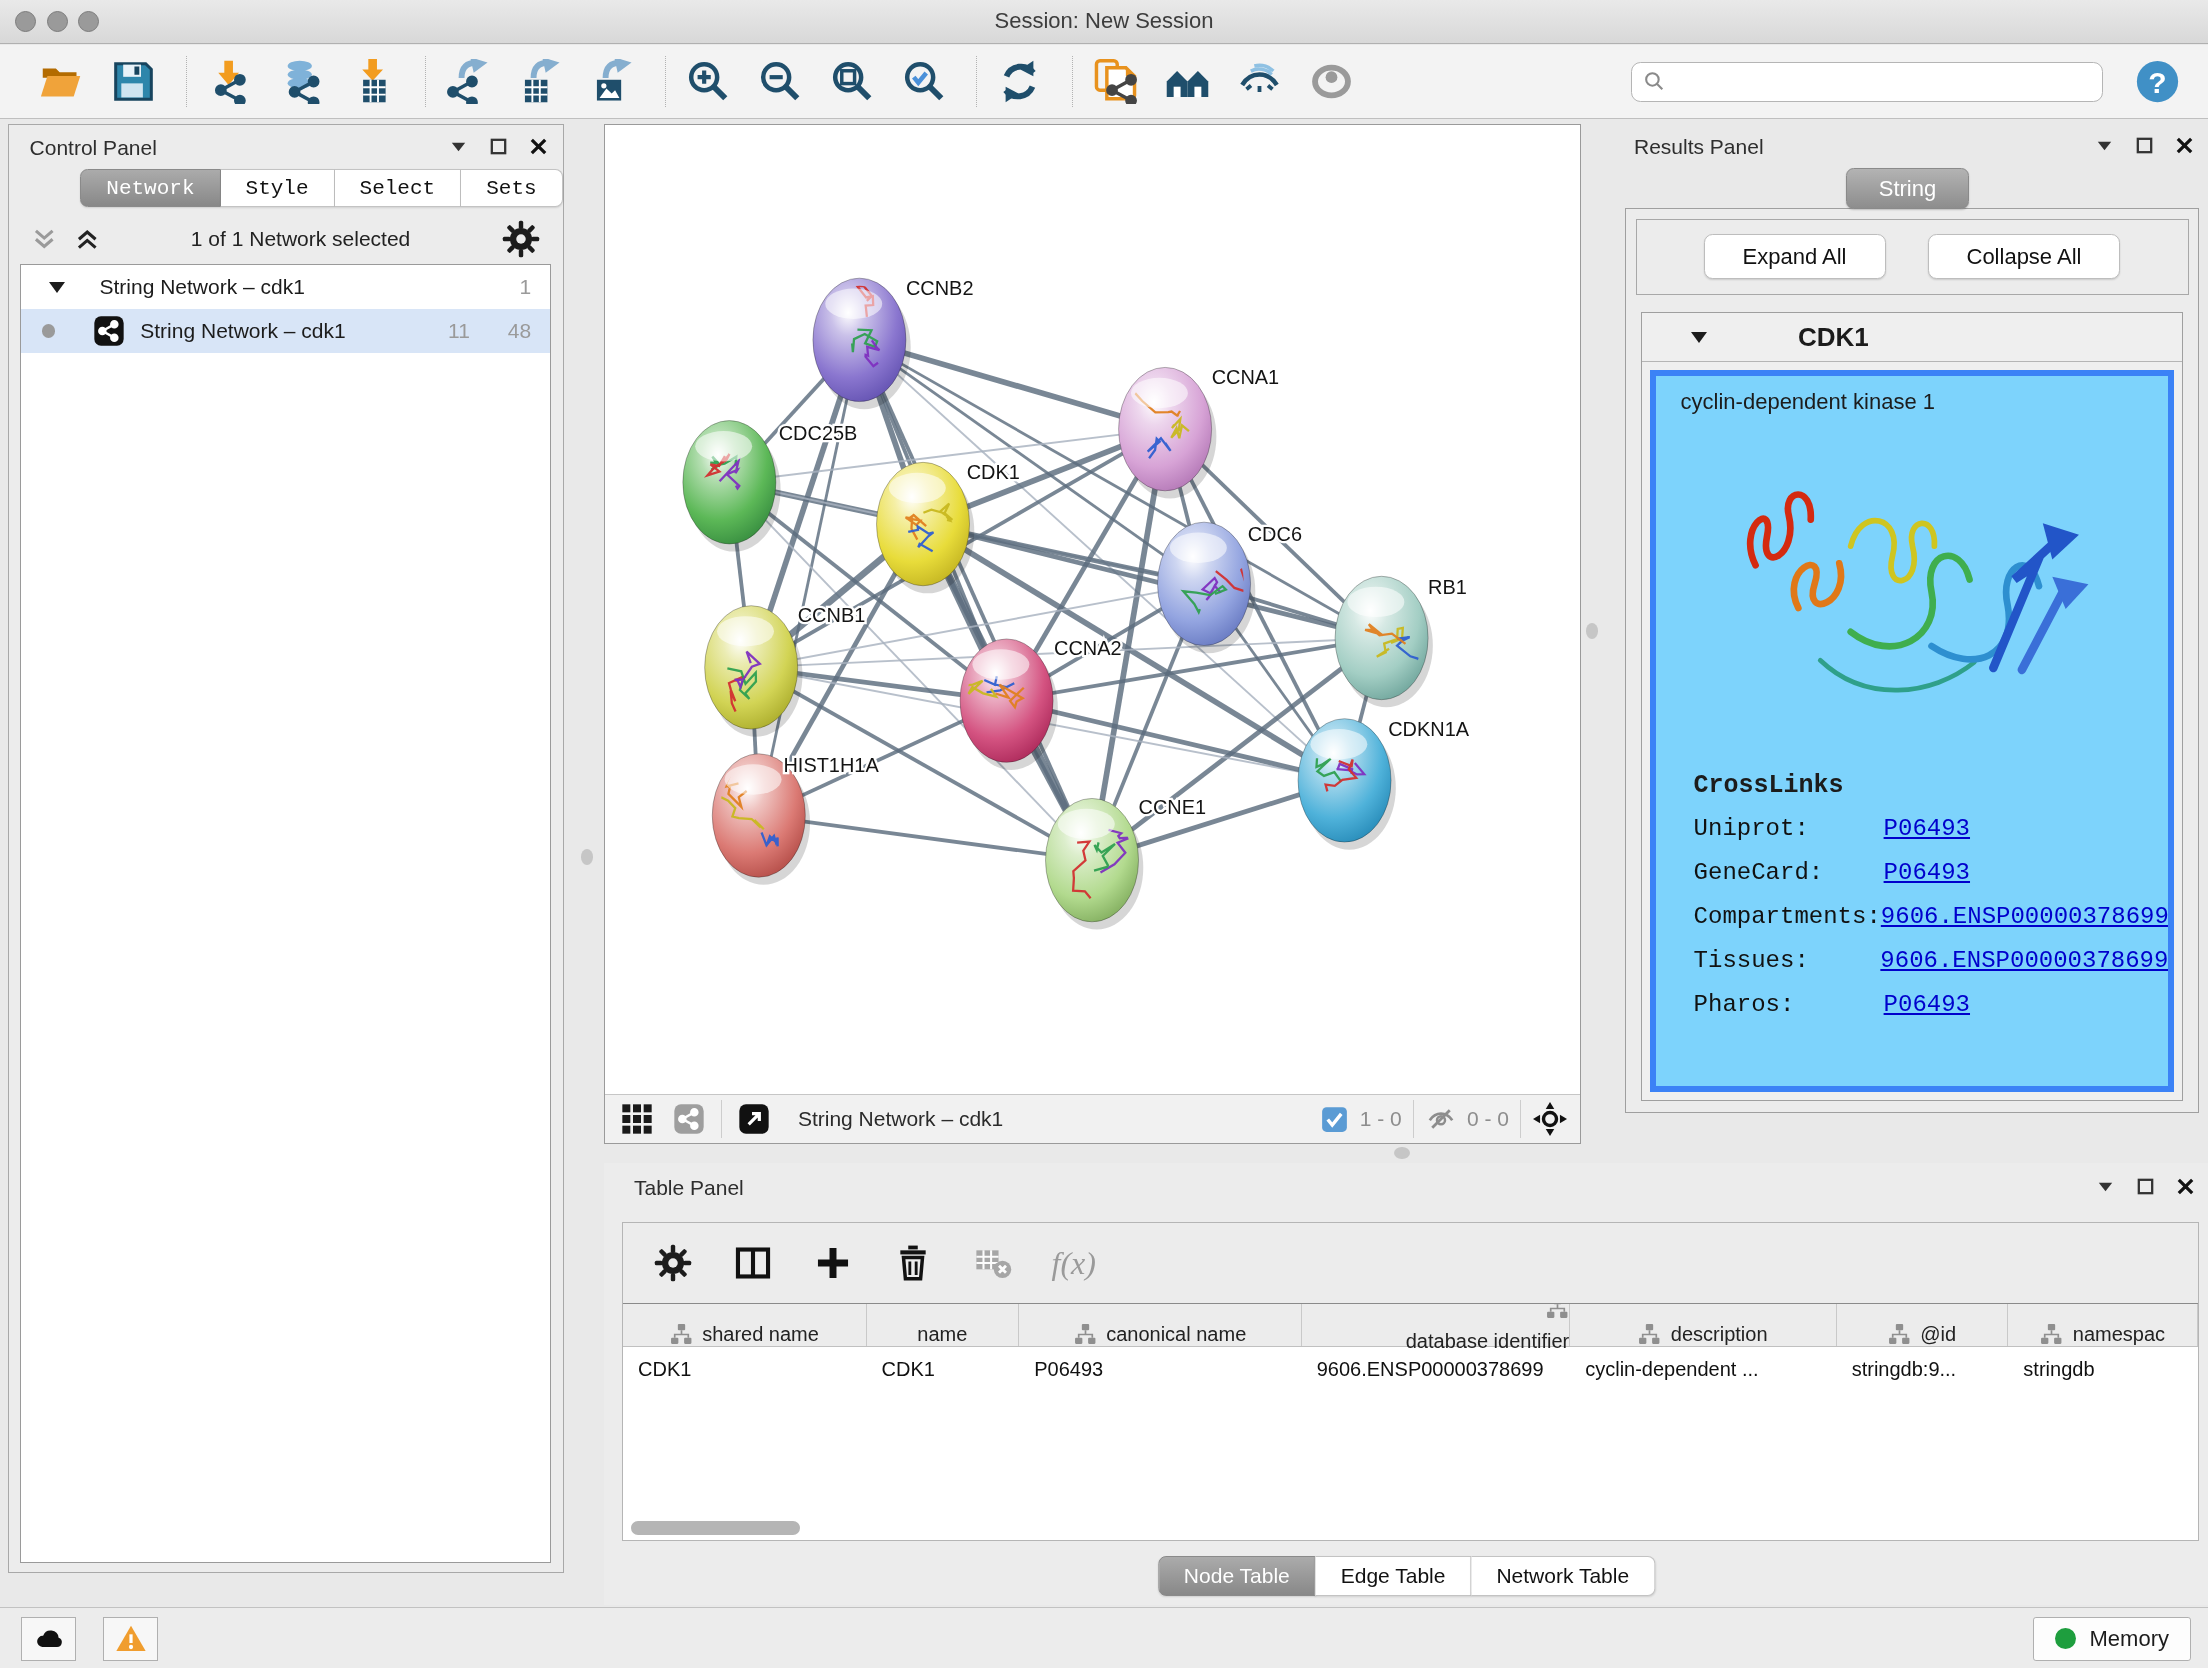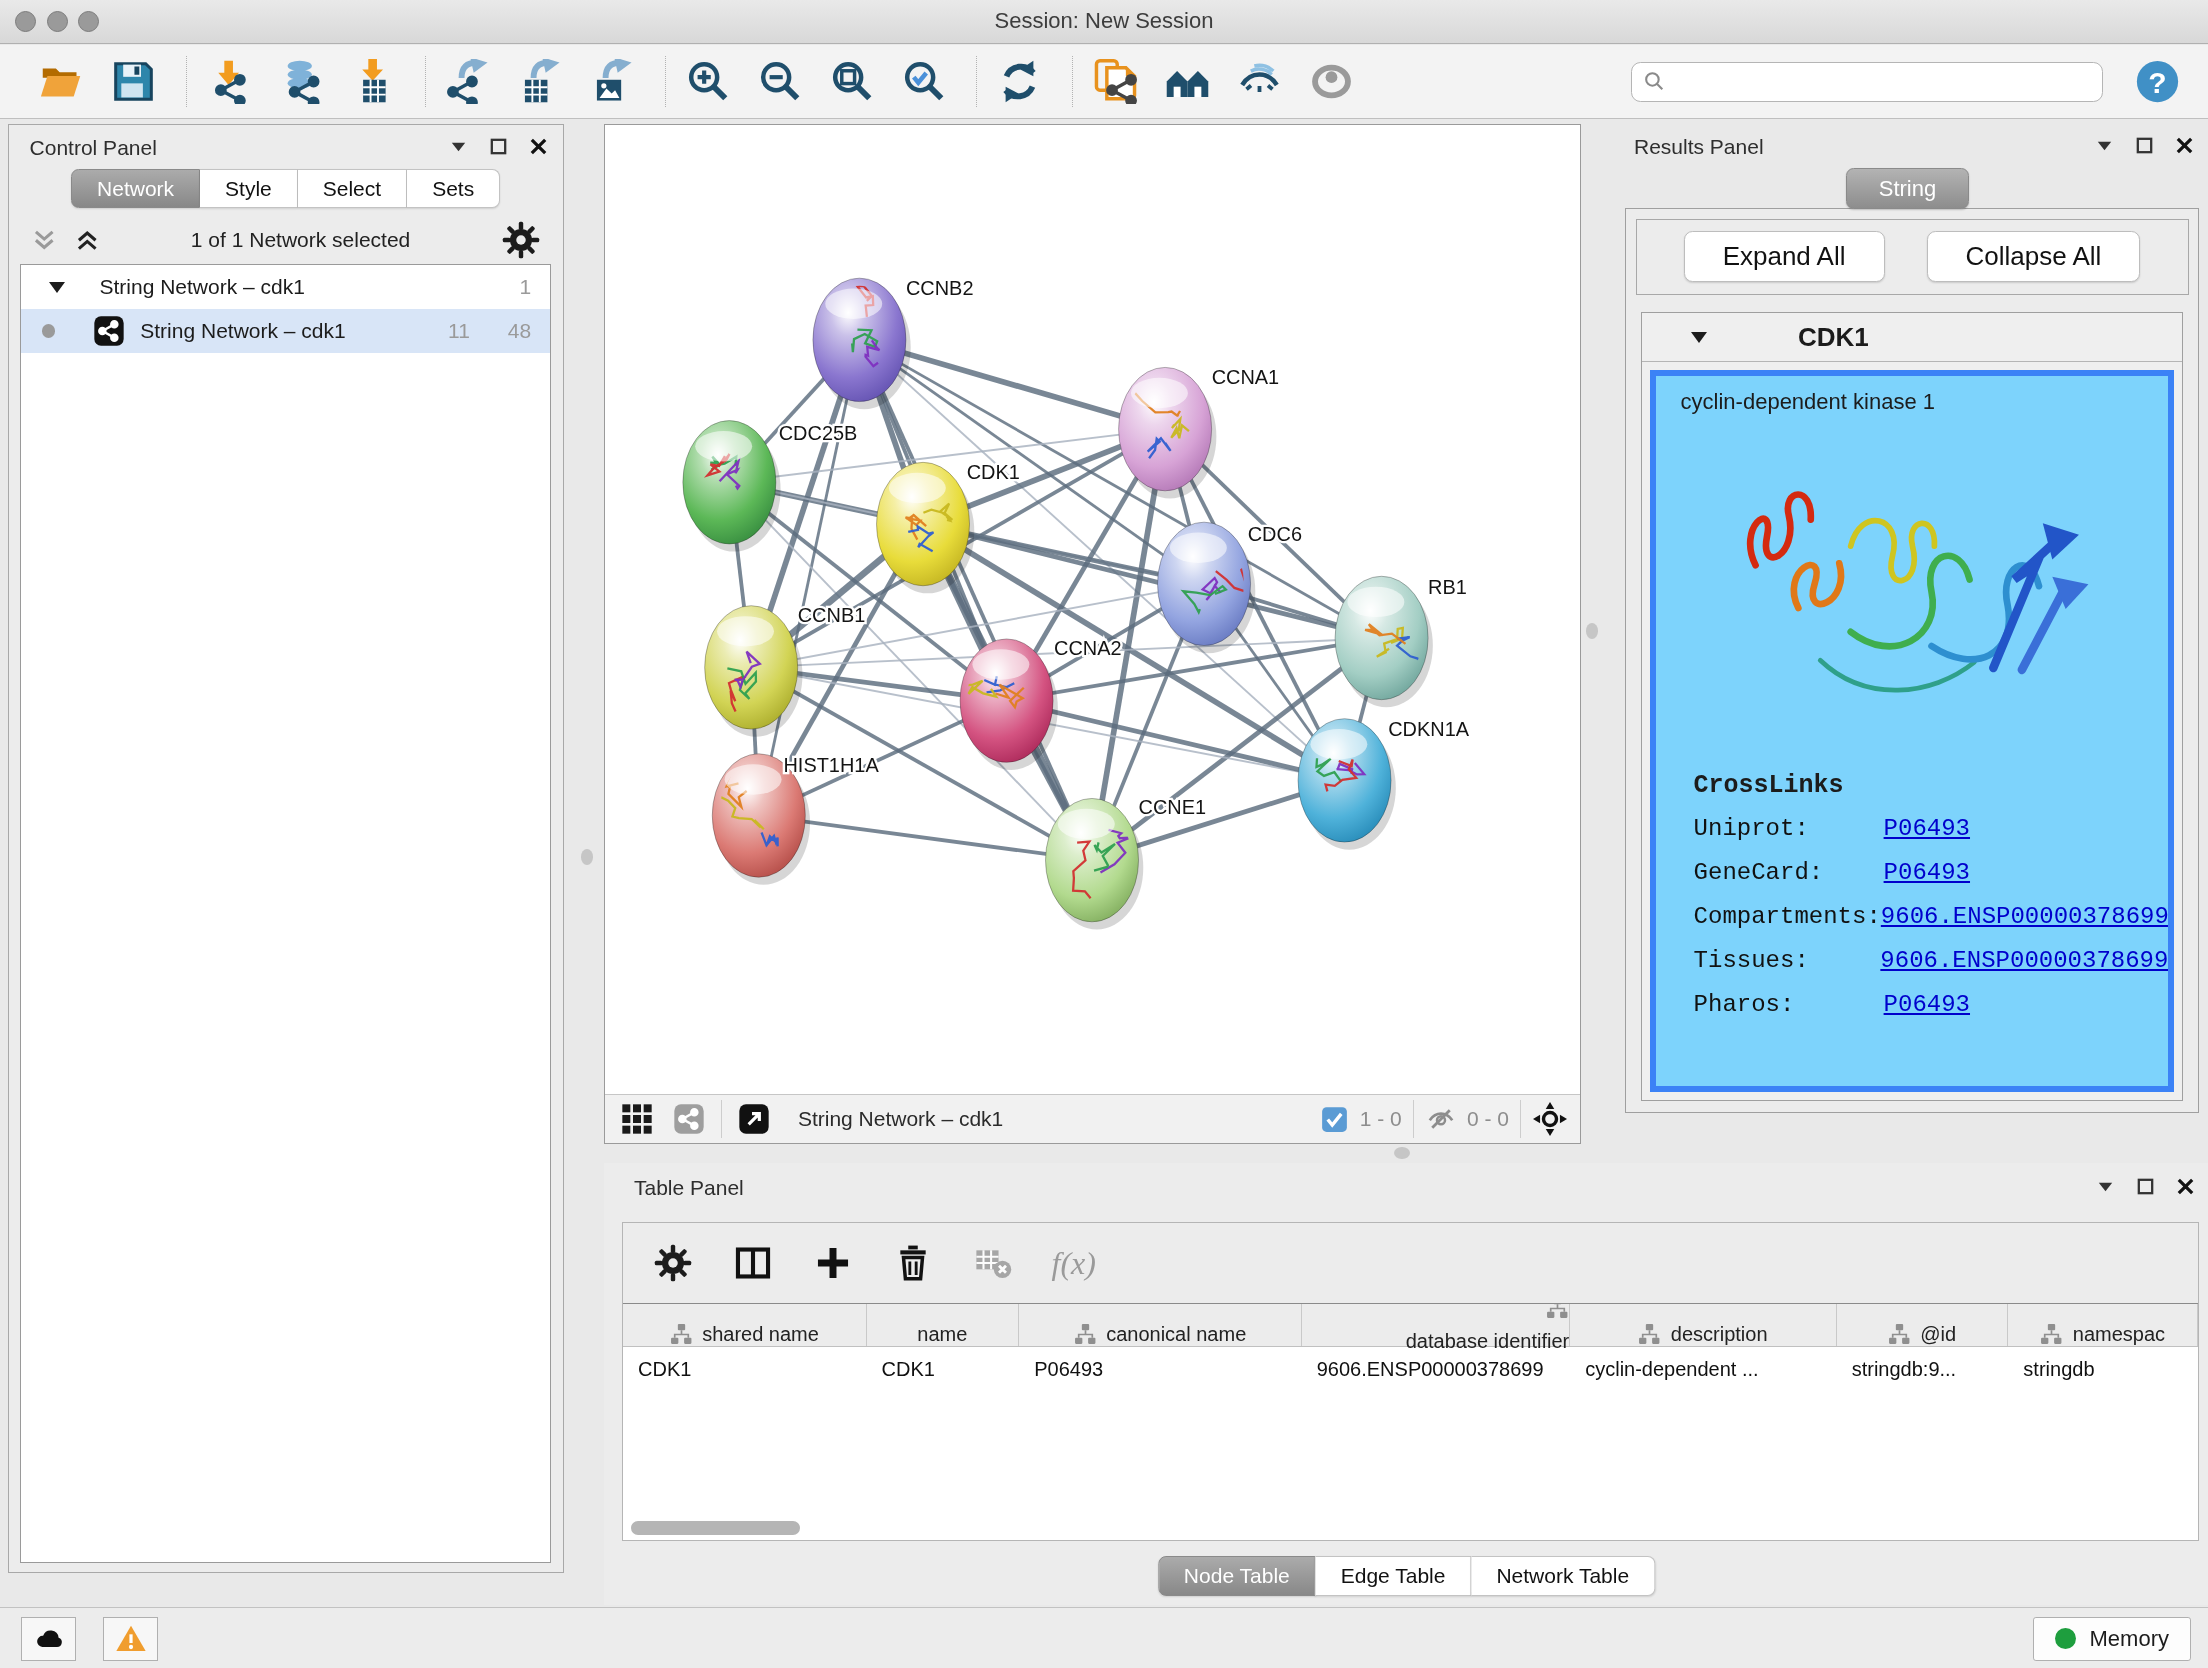--- a/index.html
+++ b/index.html
@@ -32,21 +32,21 @@
   .seg { display:flex; }
   .seg .tab { padding:6.7px 25px; background:#fff; border:1px solid #c3c3c3; border-left:none; font-size:21px; color:#111; border-radius:0; cursor:pointer; box-shadow:0 1px 1.9px rgba(0,0,0,.12); }
   .seg .tab:first-child { border-left:1px solid #c3c3c3; border-radius:7.6px 0 0 7.6px; }
   .seg .tab:last-child { border-radius:0 7.6px 7.6px 0; }
   .seg .tab.selected { background:linear-gradient(#ababab,#888); color:#fff; border-color:#8a8a8a; }
 
   
   .control-panel { left:7.6px; top:124px; width:556px; height:1449px; background:#ececec; border:1px solid #a8a8a8; }
   .cp-header { position:relative; height:44px; padding:11.4px 0 0 21px; }
   .cp-header .panel-controls { position:absolute; right:13.3px; top:11.4px; }
-  .cp-tabs { display:flex; justify-content:center; }
+  .cp-tabs { display:flex; justify-content:flex-end;font-family:Liberation Mono, monospace; }
   .cp-toolbar { height:48px; display:flex; align-items:center; padding:0 21px; margin-top:7.6px; }
   .cp-status { flex:1; text-align:center; font-size:21px; color:#222; }
   .cp-tree { position:absolute; left:11.4px; top:139px; right:11.4px; bottom:9.5px; background:#fff; border:1px solid #9a9a9a; }
   .tree-row { height:44px; display:flex; align-items:center; font-size:21px; cursor:pointer; }
   .tree-row.selected { background:#d8e5f7; }
   .tree-count { color:#9a9a9a; margin-left:auto; margin-right:19px; }
   .tree-counts2 { color:#9a9a9a; margin-left:auto; margin-right:19px; display:flex; gap:38px; }
   .tri-down { width:0; height:0; border-left:8.6px solid transparent; border-right:8.6px solid transparent; border-top:11.4px solid #1c1c1c; }
   .gray-dot { width:13.3px; height:13.3px; border-radius:50%; background:#9a9a9a; }
 
@@ -61,21 +61,21 @@
   .nv-right { margin-left:auto; display:flex; align-items:center; gap:11.4px; color:#8d8d8d; font-size:21px; }
 
   
   .results-panel { left:1607px; top:124px; width:601px; height:1040px; }
   .rp-header { position:relative; height:42px; padding:11.4px 0 0 27px; }
   .rp-header .panel-controls { position:absolute; right:13.3px; top:11.4px; }
   .rp-tab-row { position:absolute; left:0; right:0; top:44px; display:flex; justify-content:center; z-index:2; }
   .rp-tab { padding:6.7px 32px; font-size:22px; color:#fff; background:linear-gradient(#b3b3b3,#8d8d8d); border:1px solid #8a8a8a; border-radius:7.6px; box-shadow:0 1px 1.9px rgba(0,0,0,.2); cursor:pointer; }
   .rp-box { position:absolute; left:18px; top:84px; width:574px; height:905px; border:1px solid #9f9f9f; background:#ececec; }
   .rp-sub { margin:9.5px; height:76px; border:1px solid #a8a8a8; display:flex; align-items:center; justify-content:center; gap:42px; }
-  .rp-btn { background:#fff; border:1px solid #bdbdbd; border-radius:8.6px; padding:8.6px 38px; font-size:26px; color:#111; box-shadow:0 1px 1.9px rgba(0,0,0,.15); cursor:pointer; }
+  .rp-btn { background:#fff; border:1px solid #bdbdbd; border-radius:8.6px; padding:8.6px 38px; font-size:22px; color:#111; box-shadow:0 1px 1.9px rgba(0,0,0,.15); cursor:pointer; }
   .rp-entry { position:absolute; left:15px; top:103px; right:15px; bottom:11.4px; border:1px solid #9f9f9f; background:#efefef; }
   .rp-entry-header { height:49px; border-bottom:1px solid #b5b5b5; display:flex; align-items:center; }
   .rp-entry-header .tri-down { margin-left:49px; }
   .rp-entry-name { margin-left:91px; font-size:26px; font-weight:bold; }
   .rp-entry-inner { position:absolute; left:7.6px; top:57px; right:7.6px; bottom:7.6px; border:6px solid #3b82f6; background:#7dd3fc; overflow:hidden; }
   .rp-desc { font-size:22px; padding:13.3px 0 0 25px; }
   .protein-img { display:block; margin:17px auto 0; }
   .crosslinks { margin:25px 0 0 38px; font-family:Liberation Mono, monospace; }
   .cl-title { font-size:25px; font-weight:bold; margin-bottom:15px; }
   .cl-row { display:flex; margin-bottom:17px; font-size:24px; }

